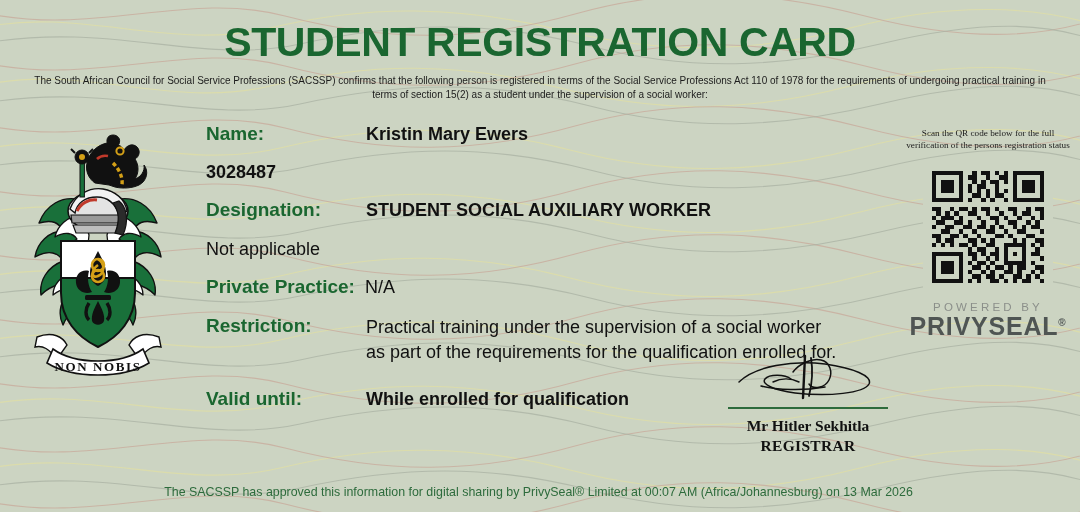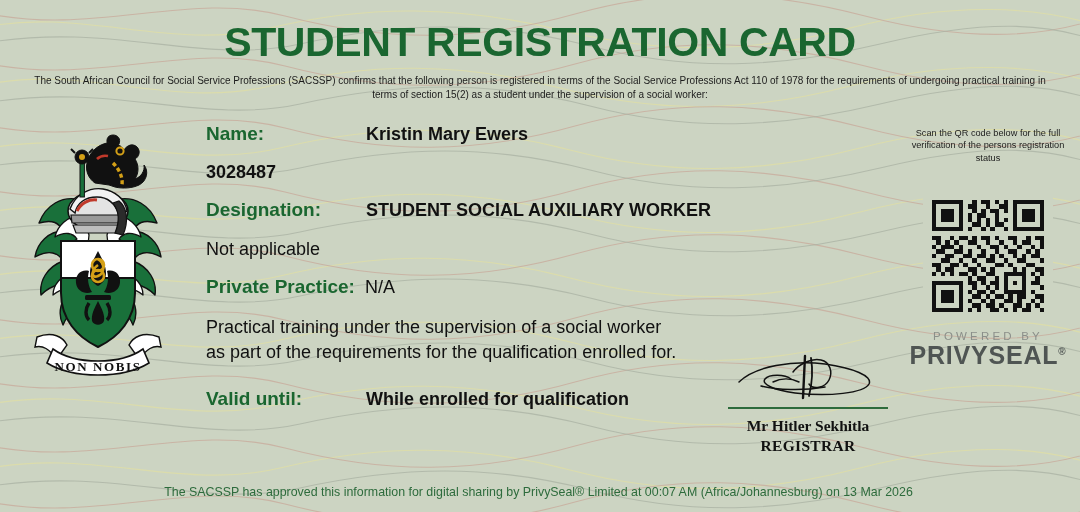--- a/index.html
+++ b/index.html
@@ -71,21 +71,21 @@
   }
   .sig-role {
     font-family:Liberation Serif, serif;
     font-weight:bold; font-size:15.5px; color:#111;
     letter-spacing:0.3px;
   }
 
   
   .qr-caption {
     font-size:9.2px; line-height:1.38; color:#1c1c1c;
-    padding:0 8px; margin-bottom:26px;
+    padding:0 8px; margin-bottom:10px;font-family:Liberation Serif, serif;
   }
   .qr-wrap { display:flex; justify-content:center; }
   .qr { display:block; }
   .powered {
     font-size:11.5px; letter-spacing:3.2px;
     color:#8b8f8a; margin-top:9px; font-weight:normal;
   }
   .brand {
     font-size:25px; font-weight:bold; letter-spacing:0.8px;
     color:#4f5553; line-height:1.05;
@@ -231,20 +231,21 @@
       <div class="frow">
         <div class="fvalue">Not applicable</div>
       </div>
 
       <div class="frow">
         <div class="flabel">Private Practice:</div>
         <div class="fvalue tight">N/A</div>
       </div>
 
       <div class="frow restriction">
+        <div class="flabel">Restriction:</div>
         <div>
           <div class="fvalue">Practical training under the supervision of a social worker</div>
           <div class="fvalue">as part of the requirements for the qualification enrolled for.</div>
         </div>
       </div>
 
       <div class="frow valid">
         <div class="flabel">Valid until:</div>
         <div class="fvalue bold">While enrolled for qualification</div>
       </div>

